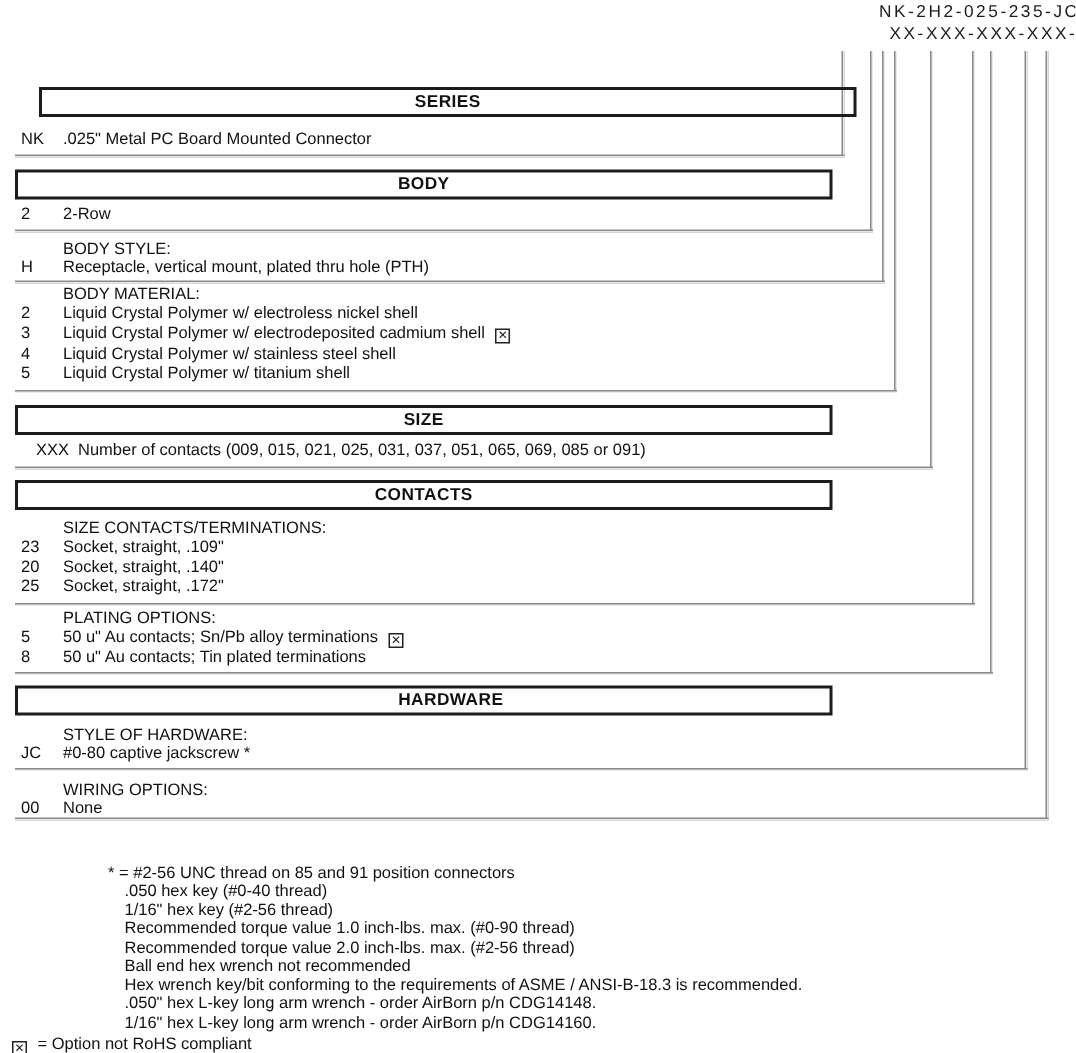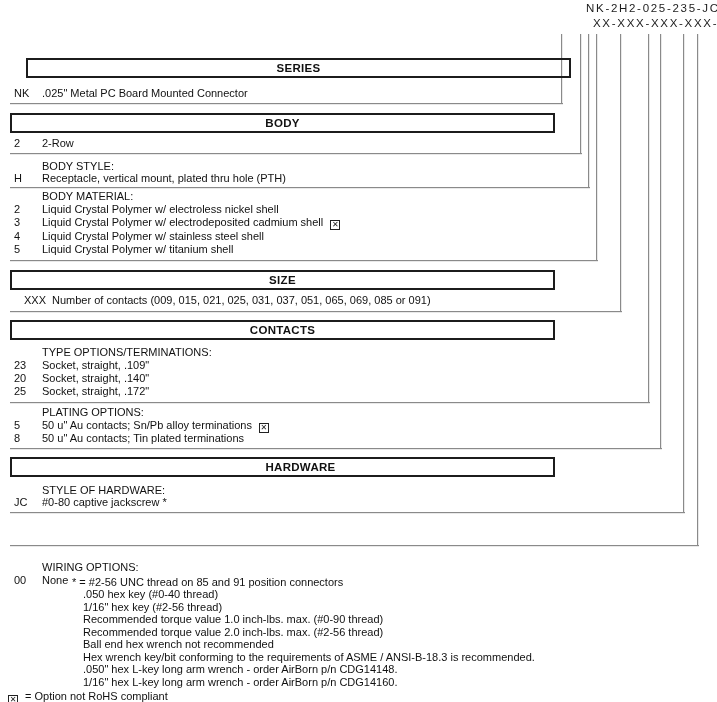--- a/index.html
+++ b/index.html
@@ -84,21 +84,21 @@
   <div class="row" style="top:243px;">
     <span class="code">5</span><span>Liquid Crystal Polymer w/ titanium shell</span>
   </div>
 
   <div class="hdr" style="top:270px;">SIZE</div>
   <div class="row" style="top:294px;left:12px;margin-left:12px;">
     <span class="code">XXX</span><span>Number of contacts (009, 015, 021, 025, 031, 037, 051, 065, 069, 085 or 091)</span>
   </div>
 
   <div class="hdr" style="top:320px;">CONTACTS</div>
-  <div class="lbl" style="top:346px;">TYPE OPTIONS/TERMINATIONS:</div>
+  <div class="lbl" style="top:346px;">SIZE CONTACTS/TERMINATIONS:</div>
   <div class="row" style="top:359px;">
     <span class="code">23</span><span>Socket, straight, .109"</span>
   </div>
   <div class="row" style="top:372px;">
     <span class="code">20</span><span>Socket, straight, .140"</span>
   </div>
   <div class="row" style="top:385px;">
     <span class="code">25</span><span>Socket, straight, .172"</span>
   </div>
 
@@ -108,22 +108,22 @@
   </div>
   <div class="row" style="top:432px;">
     <span class="code">8</span><span>50 u" Au contacts; Tin plated terminations</span>
   </div>
 
   <div class="hdr" style="top:457px;padding-left:36px;">HARDWARE</div>
   <div class="lbl" style="top:484px;">STYLE OF HARDWARE:</div>
   <div class="row" style="top:496px;">
     <span class="code">JC</span><span>#0-80 captive jackscrew *</span>
   </div>
-  <div class="lbl" style="top:521px;margin-top:40px;">WIRING OPTIONS:</div>
-  <div class="row" style="top:533px;margin-top:41px;">
+  <div class="lbl" style="top:521px;">WIRING OPTIONS:</div>
+  <div class="row" style="top:533px;">
     <span class="code">00</span><span>None</span>
   </div>
 
   <div class="fnote">
     <div>* = #2-56 UNC thread on 85 and 91 position connectors</div>
     <div class="cont">.050 hex key (#0-40 thread)</div>
     <div class="cont">1/16" hex key (#2-56 thread)</div>
     <div class="cont">Recommended torque value 1.0 inch-lbs. max. (#0-90 thread)</div>
     <div class="cont">Recommended torque value 2.0 inch-lbs. max. (#2-56 thread)</div>
     <div class="cont">Ball end hex wrench not recommended</div>

